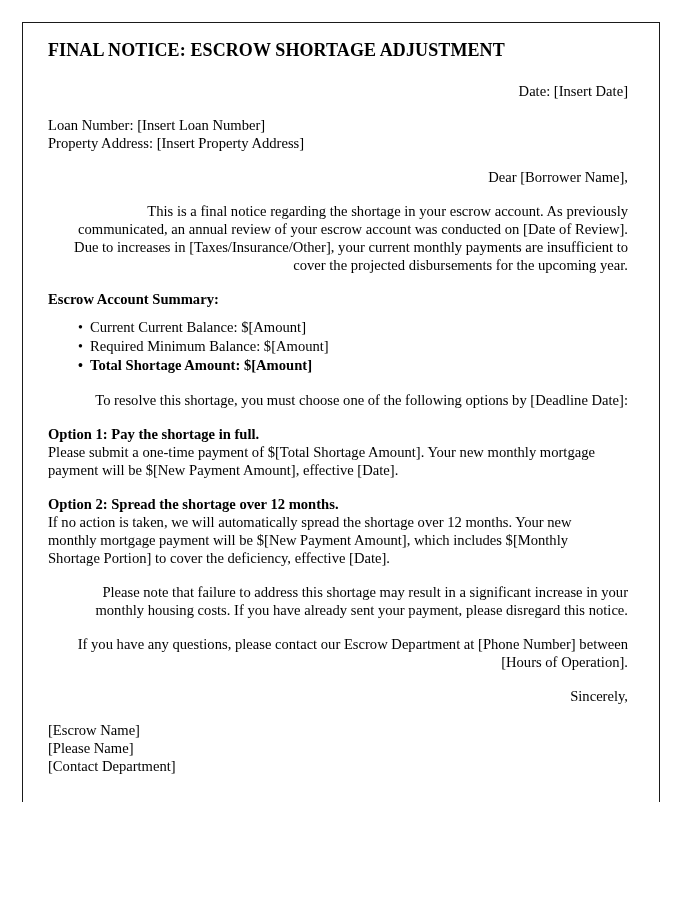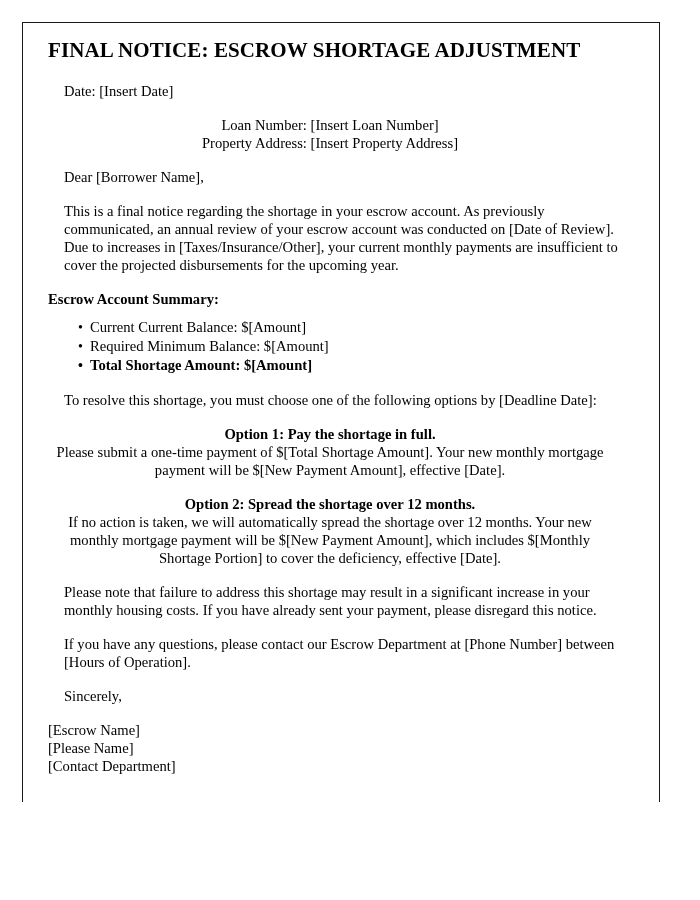--- a/index.html
+++ b/index.html
@@ -29,32 +29,31 @@
   #letter {
     position: absolute;
     left: 48px;
     top: 40px;
     width: 580px;
     font-size: 14.6px;
     line-height: 18px;
   }
   .doc-title {
     font-weight: bold;
-    font-size: 21px;
+    font-size: 18px;
     letter-spacing: 0.1px;
     margin: 0 0 22px 0;
     line-height: 20px;
   }
   .para {
-    margin: 0 0 16px 16px;
-    text-align: left;
+    margin: 0 0 16px 8px;
+    text-align: right;
   }
   .block {
     margin: 0 16px 16px 0;
-    text-align: center;
   }
   .line {
     display: block;
   }
   .section-head {
     font-weight: bold;
     margin: 4px 0 10px 0;
   }
   .option-head {
     font-weight: bold;

